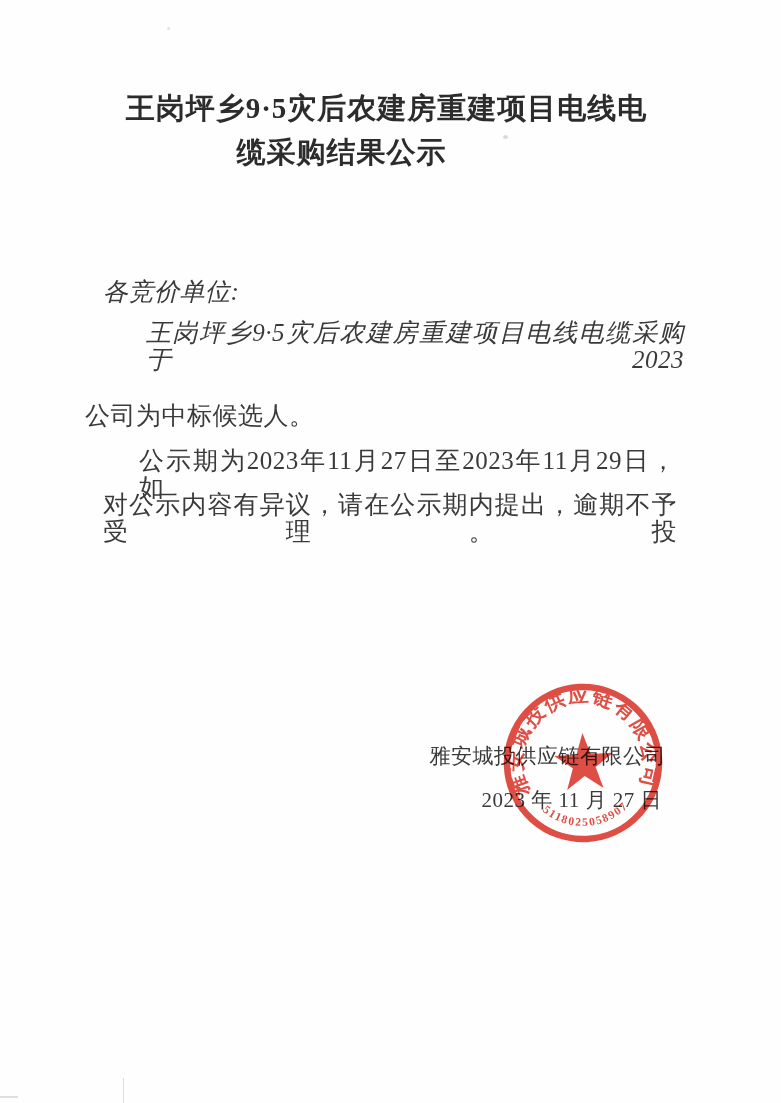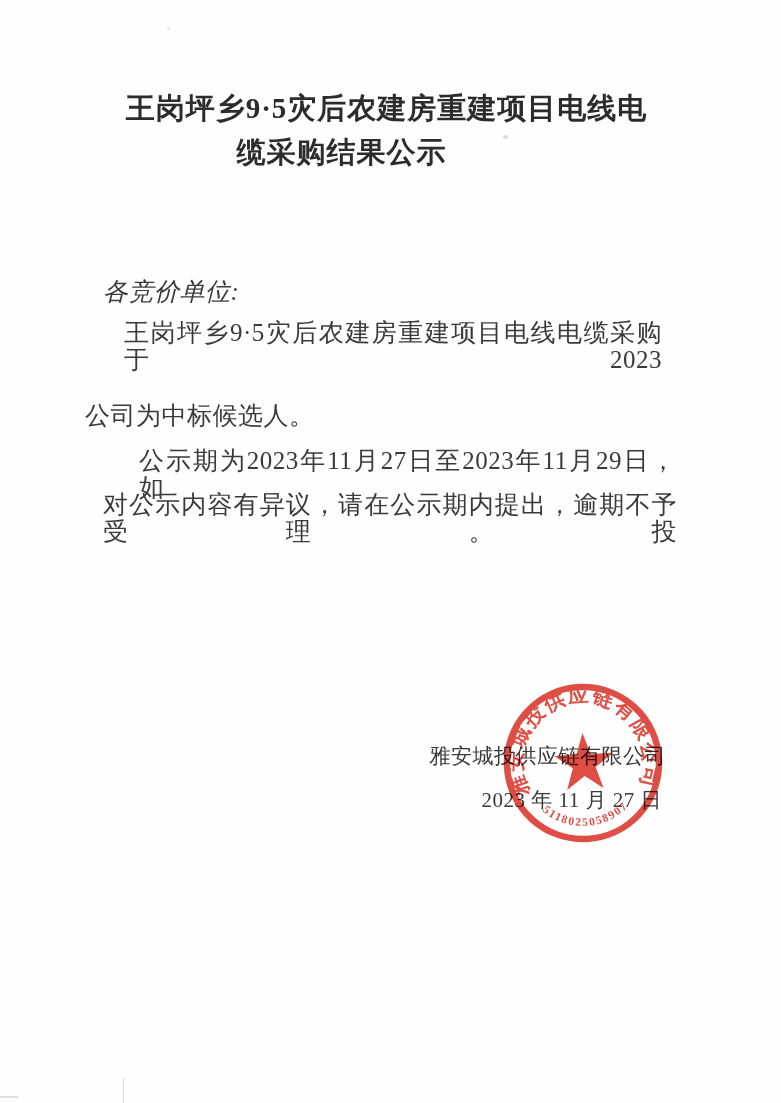--- a/index.html
+++ b/index.html
@@ -37,21 +37,21 @@
     text-align:justify;
     text-align-last:justify;
     text-justify:inter-character;
   }
   .bold-seg{
     font-weight:700;
     font-family:"Liberation Sans","DejaVu Sans",sans-serif;
     color:#333333;
   }
   #salutation{left:103px;top:278px;white-space:nowrap;font-style:italic;}
-  #p1l1{left:124px;top:319px;width:538px;}
+  #p1l1{left:146px;top:319px;width:538px;font-style:italic;}
   #p1l2{left:103px;top:360px;width:575px;}
   #p1l3{left:85px;top:402px;white-space:nowrap;}
   #p2l1{left:139px;top:447px;width:537px;}
   #p2l2{left:103px;top:491px;width:574px;}
   #p2l3{left:103px;top:536px;white-space:nowrap;}
   
   .sig-line{
     position:absolute;
     font-size:21px;
     color:#3a3a3a;

